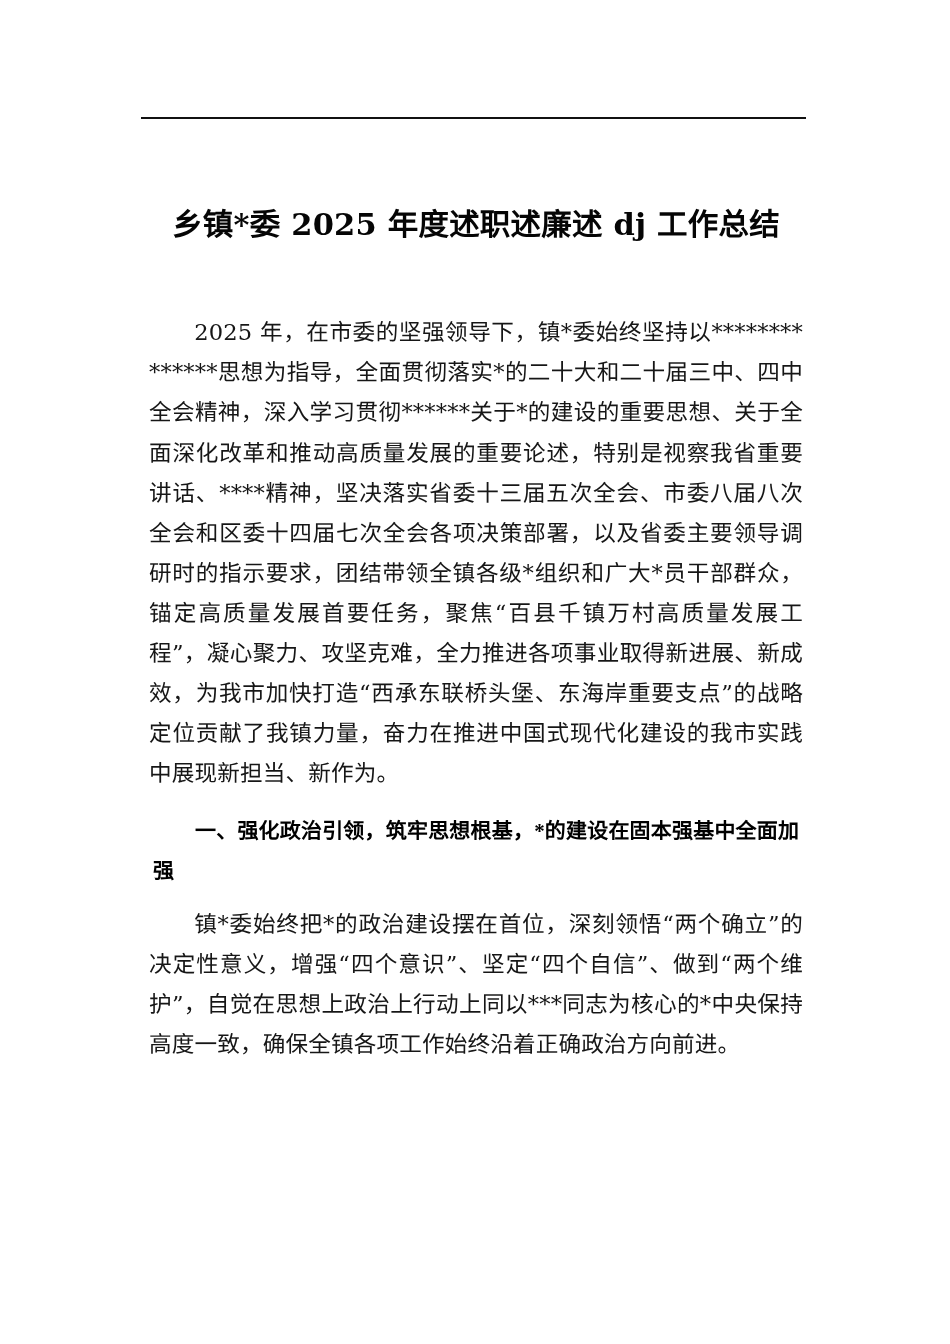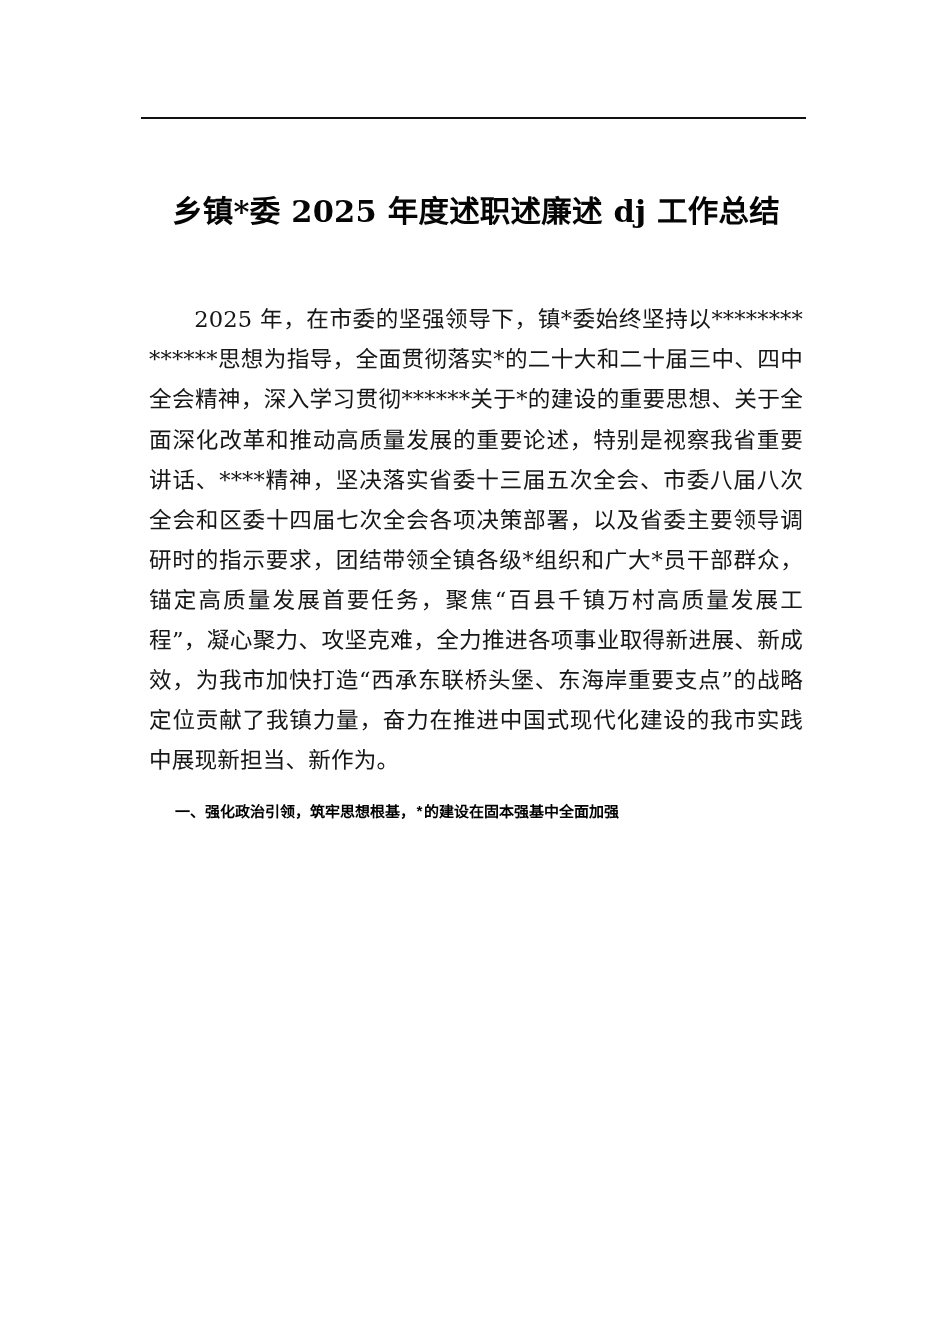--- a/index.html
+++ b/index.html
@@ -35,21 +35,21 @@
     top: 117px;
     width: 665px;
     height: 0;
     border-top: 2.2px solid #111111;
   }
 
   
   .content {
     position: absolute;
     left: 141px;
-    top: 155px;
+    top: 168px;
     width: 670px;
   }
 
   
   .doc-title {
     font-family: "DejaVu Serif", "Liberation Serif", serif;
     font-weight: 700;
     font-size: 30.5px;
     line-height: 1.32;
     text-align: center;
@@ -78,29 +78,29 @@
     text-indent: 2em;
   }
 
   
   .para-gap-top {
     margin-top: 68px;
   }
 
   
   .section-heading {
-    font-family: Liberation Mono, monospace;
+    font-family: Liberation Serif, serif;
     font-weight: 700;
-    font-size: 15px;
+    font-size: 21px;
     line-height: 40.1px;
     text-align: justify;
     text-align-last: left;
     text-justify: inter-ideograph;
     text-indent: 2em;
-    margin: 4px;
+    margin: 12px;
     padding-top: 6px;
     color: #000000;
     word-break: break-all;
   }
 
   .section-body-gap {
     margin-top: 6px;
   }
 </style>
 </head>
@@ -111,16 +111,17 @@
   <div class="header-rule"></div>
 
   <div class="content">
 
     <h1 class="doc-title">乡镇*委 2025 年度述职述廉述 dj 工作总结</h1>
 
     <p class="body-para indent2 para-gap-top">2025 年，在市委的坚强领导下，镇*委始终坚持以**************思想为指导，全面贯彻落实*的二十大和二十届三中、四中全会精神，深入学习贯彻******关于*的建设的重要思想、关于全面深化改革和推动高质量发展的重要论述，特别是视察我省重要讲话、****精神，坚决落实省委十三届五次全会、市委八届八次全会和区委十四届七次全会各项决策部署，以及省委主要领导调研时的指示要求，团结带领全镇各级*组织和广大*员干部群众，锚定高质量发展首要任务，聚焦“百县千镇万村高质量发展工程”，凝心聚力、攻坚克难，全力推进各项事业取得新进展、新成效，为我市加快打造“西承东联桥头堡、东海岸重要支点”的战略定位贡献了我镇力量，奋力在推进中国式现代化建设的我市实践中展现新担当、新作为。</p>
 
     <h2 class="section-heading">一、强化政治引领，筑牢思想根基，*的建设在固本强基中全面加强</h2>
 
+    <p class="body-para indent2 section-body-gap">镇*委始终把*的政治建设摆在首位，深刻领悟“两个确立”的决定性意义，增强“四个意识”、坚定“四个自信”、做到“两个维护”，自觉在思想上政治上行动上同以***同志为核心的*中央保持高度一致，确保全镇各项工作始终沿着正确政治方向前进。</p>
 
   </div>
 
 </div>
 
 </body></html>

